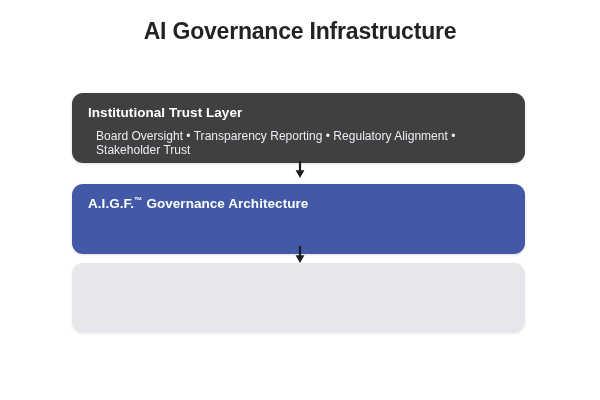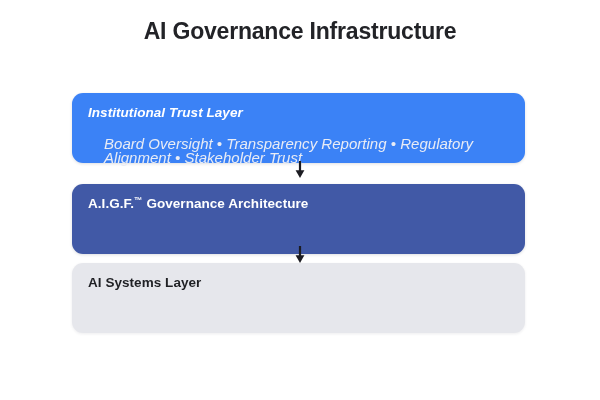--- a/index.html
+++ b/index.html
@@ -42,45 +42,44 @@
     width: 453px;
     height: 70px;
     box-sizing: border-box;
     border-radius: 11px;
     padding: 11px 16px 0 16px;
     box-shadow: 0 1px 3px rgba(20, 25, 50, 0.14);
   }
 
   #layer-institutional {
     top: 93px;
-    background: #3b82f6;
-    font-style: italic;
+    background: #404040;
   }
   #layer-aigf {
     top: 184px;
     background: #4159a6;
   }
   #layer-systems {
     top: 263px;
     background: #e6e7ec;
     box-shadow: 0 1px 3px rgba(20, 25, 50, 0.08);
   }
 
   .layer-title {
     font-size: 13.5px;
     font-weight: bold;
     line-height: 17px;
     margin: 0 0 4px 0;
     letter-spacing: 0.05px;
   }
   .layer-items {
-    font-size: 15px;
+    font-size: 12px;
     font-weight: normal;
     line-height: 14px;
-    margin: 16px;
+    margin: 8px;
     letter-spacing: 0.02px;
   }
 
   .on-dark .layer-title { color: #ffffff; }
   .on-dark .layer-items { color: #e9ecf5; }
   .on-light .layer-title { color: #1f2024; }
   .on-light .layer-items { color: #33353d; }
 
   .tm {
     font-size: 0.62em;
@@ -125,16 +124,15 @@
   </div>
 
   <div class="connector" id="connector-2">
     <svg width="20" height="17" viewBox="0 0 20 17" aria-hidden="true">
       <line x1="10" y1="0" x2="10" y2="11" stroke="#1c1c22" stroke-width="2.2"></line>
       <polygon points="10,17 5.6,9.2 14.4,9.2" fill="#1c1c22"></polygon>
     </svg>
   </div>
 
   <div class="layer-box on-light" id="layer-systems">
-    <div class="layer-title">AI Systems Layer</div>
   </div>
 
 </div>
 
 </body></html>

